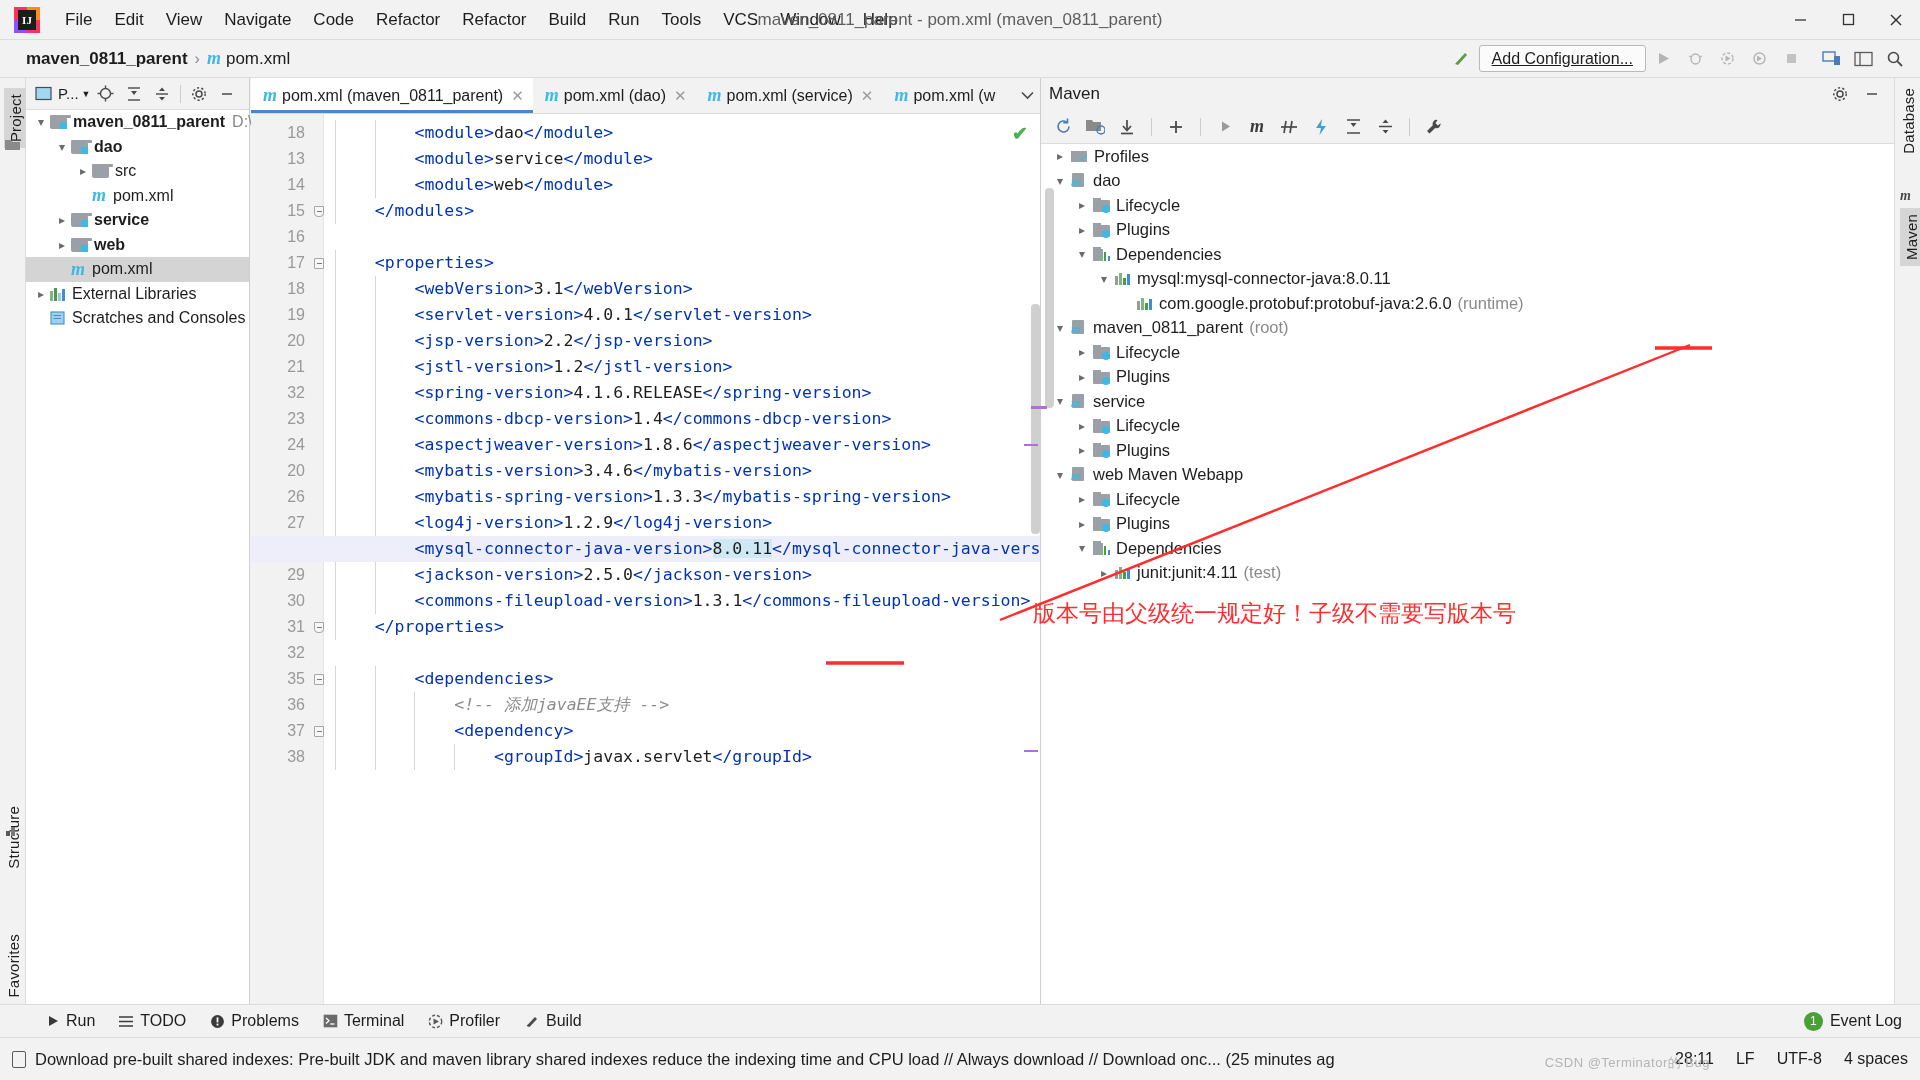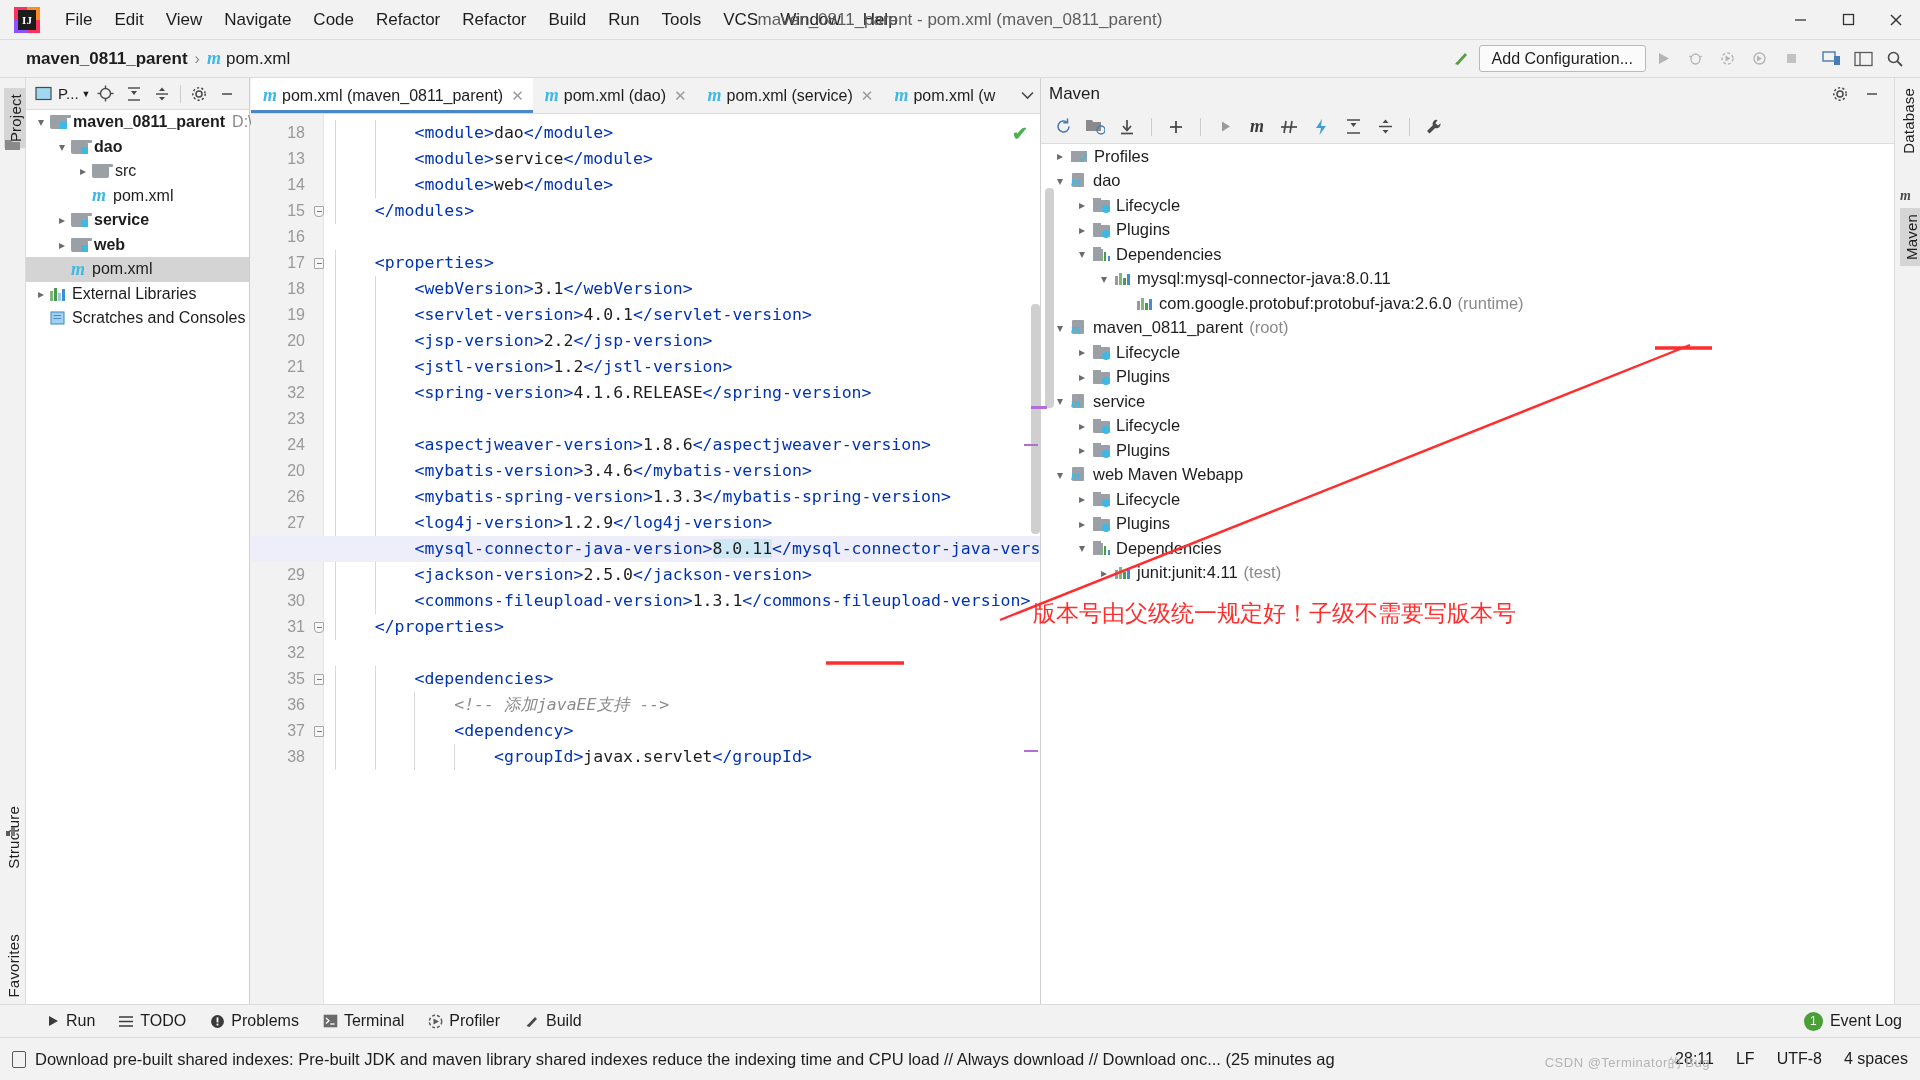--- a/index.html
+++ b/index.html
@@ -54,21 +54,21 @@
   .crumb { font-size: 17px; color: #1d1d1d; display:flex; align-items:center; }
   .crumb.bold { font-weight: bold; }
   .crumb-sep { color: #8a8a8a; margin: 0 7px; font-size: 16px; }
   .m-icon {
     color: #3eb8e5; font-family: "Liberation Serif", serif; font-style: italic;
     font-weight: bold; font-size: 18px; margin-right: 5px;
   }
   #toolbar-right { margin-left: auto; display: flex; align-items: center; gap: 2px; padding-right: 10px; }
   #add-config {
     height: 27px; padding: 0 12px; border: 1px solid #b9b9b9; border-radius: 3px;
-    background: #fbfbfb; font-size: 16px; display: flex; align-items: center; color:#1d1d1d;
+    background: #fbfbfb; font-size: 16px; display: flex; align-items: center; color:#1d1d1d;text-decoration:underline;
   }
   .tb-ico {
     width: 30px; height: 30px; display:flex; align-items:center; justify-content:center;
     color:#5a5a5a;
   }
   .tb-ico.dim { opacity: .45; }
 
   
   #left-strip {
     position: absolute; left: 0; top: 78px; width: 26px; height: 961px;
@@ -550,21 +550,21 @@
         <div class="code-line"><span class="ln">13</span><span class="indent-guide" style="left:84px;"></span><span class="indent-guide" style="left:123.6px;"></span><span class="content">        <span class="tag">&lt;module&gt;</span><span class="val">service</span><span class="tag">&lt;/module&gt;</span></span></div>
         <div class="code-line"><span class="ln">14</span><span class="indent-guide" style="left:84px;"></span><span class="indent-guide" style="left:123.6px;"></span><span class="content">        <span class="tag">&lt;module&gt;</span><span class="val">web</span><span class="tag">&lt;/module&gt;</span></span></div>
         <div class="code-line"><span class="ln">15</span><span class="fold end"></span><span class="indent-guide" style="left:84px;"></span><span class="content">    <span class="tag">&lt;/modules&gt;</span></span></div>
         <div class="code-line"><span class="ln">16</span><span class="content"></span></div>
         <div class="code-line"><span class="ln">17</span><span class="fold"></span><span class="indent-guide" style="left:84px;"></span><span class="content">    <span class="tag">&lt;properties&gt;</span></span></div>
         <div class="code-line"><span class="ln">18</span><span class="indent-guide" style="left:84px;"></span><span class="indent-guide" style="left:123.6px;"></span><span class="content">        <span class="tag">&lt;webVersion&gt;</span><span class="val">3.1</span><span class="tag">&lt;/webVersion&gt;</span></span></div>
         <div class="code-line"><span class="ln">19</span><span class="indent-guide" style="left:84px;"></span><span class="indent-guide" style="left:123.6px;"></span><span class="content">        <span class="tag">&lt;servlet-version&gt;</span><span class="val">4.0.1</span><span class="tag">&lt;/servlet-version&gt;</span></span></div>
         <div class="code-line"><span class="ln">20</span><span class="indent-guide" style="left:84px;"></span><span class="indent-guide" style="left:123.6px;"></span><span class="content">        <span class="tag">&lt;jsp-version&gt;</span><span class="val">2.2</span><span class="tag">&lt;/jsp-version&gt;</span></span></div>
         <div class="code-line"><span class="ln">21</span><span class="indent-guide" style="left:84px;"></span><span class="indent-guide" style="left:123.6px;"></span><span class="content">        <span class="tag">&lt;jstl-version&gt;</span><span class="val">1.2</span><span class="tag">&lt;/jstl-version&gt;</span></span></div>
         <div class="code-line"><span class="ln">32</span><span class="indent-guide" style="left:84px;"></span><span class="indent-guide" style="left:123.6px;"></span><span class="content">        <span class="tag">&lt;spring-version&gt;</span><span class="val">4.1.6.RELEASE</span><span class="tag">&lt;/spring-version&gt;</span></span></div>
-        <div class="code-line"><span class="ln">23</span><span class="indent-guide" style="left:84px;"></span><span class="indent-guide" style="left:123.6px;"></span></div>
+        <div class="code-line"><span class="ln">23</span><span class="indent-guide" style="left:84px;"></span><span class="indent-guide" style="left:123.6px;"></span><span class="content">        <span class="tag">&lt;commons-dbcp-version&gt;</span><span class="val">1.4</span><span class="tag">&lt;/commons-dbcp-version&gt;</span></span></div>
         <div class="code-line"><span class="ln">24</span><span class="indent-guide" style="left:84px;"></span><span class="indent-guide" style="left:123.6px;"></span><span class="content">        <span class="tag">&lt;aspectjweaver-version&gt;</span><span class="val">1.8.6</span><span class="tag">&lt;/aspectjweaver-version&gt;</span></span></div>
         <div class="code-line"><span class="ln">20</span><span class="indent-guide" style="left:84px;"></span><span class="indent-guide" style="left:123.6px;"></span><span class="content">        <span class="tag">&lt;mybatis-version&gt;</span><span class="val">3.4.6</span><span class="tag">&lt;/mybatis-version&gt;</span></span></div>
         <div class="code-line"><span class="ln">26</span><span class="indent-guide" style="left:84px;"></span><span class="indent-guide" style="left:123.6px;"></span><span class="content">        <span class="tag">&lt;mybatis-spring-version&gt;</span><span class="val">1.3.3</span><span class="tag">&lt;/mybatis-spring-version&gt;</span></span></div>
         <div class="code-line"><span class="ln">27</span><span class="indent-guide" style="left:84px;"></span><span class="indent-guide" style="left:123.6px;"></span><span class="content">        <span class="tag">&lt;log4j-version&gt;</span><span class="val">1.2.9</span><span class="tag">&lt;/log4j-version&gt;</span></span></div>
         <div class="code-line cur"><span class="ln">28</span><span class="bulb"><svg width="12" height="16" viewBox="0 0 12 16">
               <path d="M6 0 a4.6 4.6 0 0 1 4.6 4.6 c0 2.3 -2 3.4 -2.3 5.4 h-4.6 c-0.3 -2 -2.3 -3.1 -2.3 -5.4 A4.6 4.6 0 0 1 6 0 Z" fill="#f5c518"></path>
               <rect x="3.6" y="11" width="4.8" height="1.6" fill="#b38b00"></rect>
               <rect x="4.2" y="13.3" width="3.6" height="1.6" fill="#b38b00"></rect>
             </svg></span><span class="indent-guide" style="left:84px;"></span><span class="indent-guide" style="left:123.6px;"></span><span class="sel-line-bg"></span><span class="content">        <span class="tag">&lt;mysql-connector-java-version&gt;</span><span class="sel-hl">8.0.11</span><span class="tag">&lt;/mysql-connector-java-version&gt;</span></span></div>
         <div class="code-line"><span class="ln">29</span><span class="indent-guide" style="left:84px;"></span><span class="indent-guide" style="left:123.6px;"></span><span class="content">        <span class="tag">&lt;jackson-version&gt;</span><span class="val">2.5.0</span><span class="tag">&lt;/jackson-version&gt;</span></span></div>

